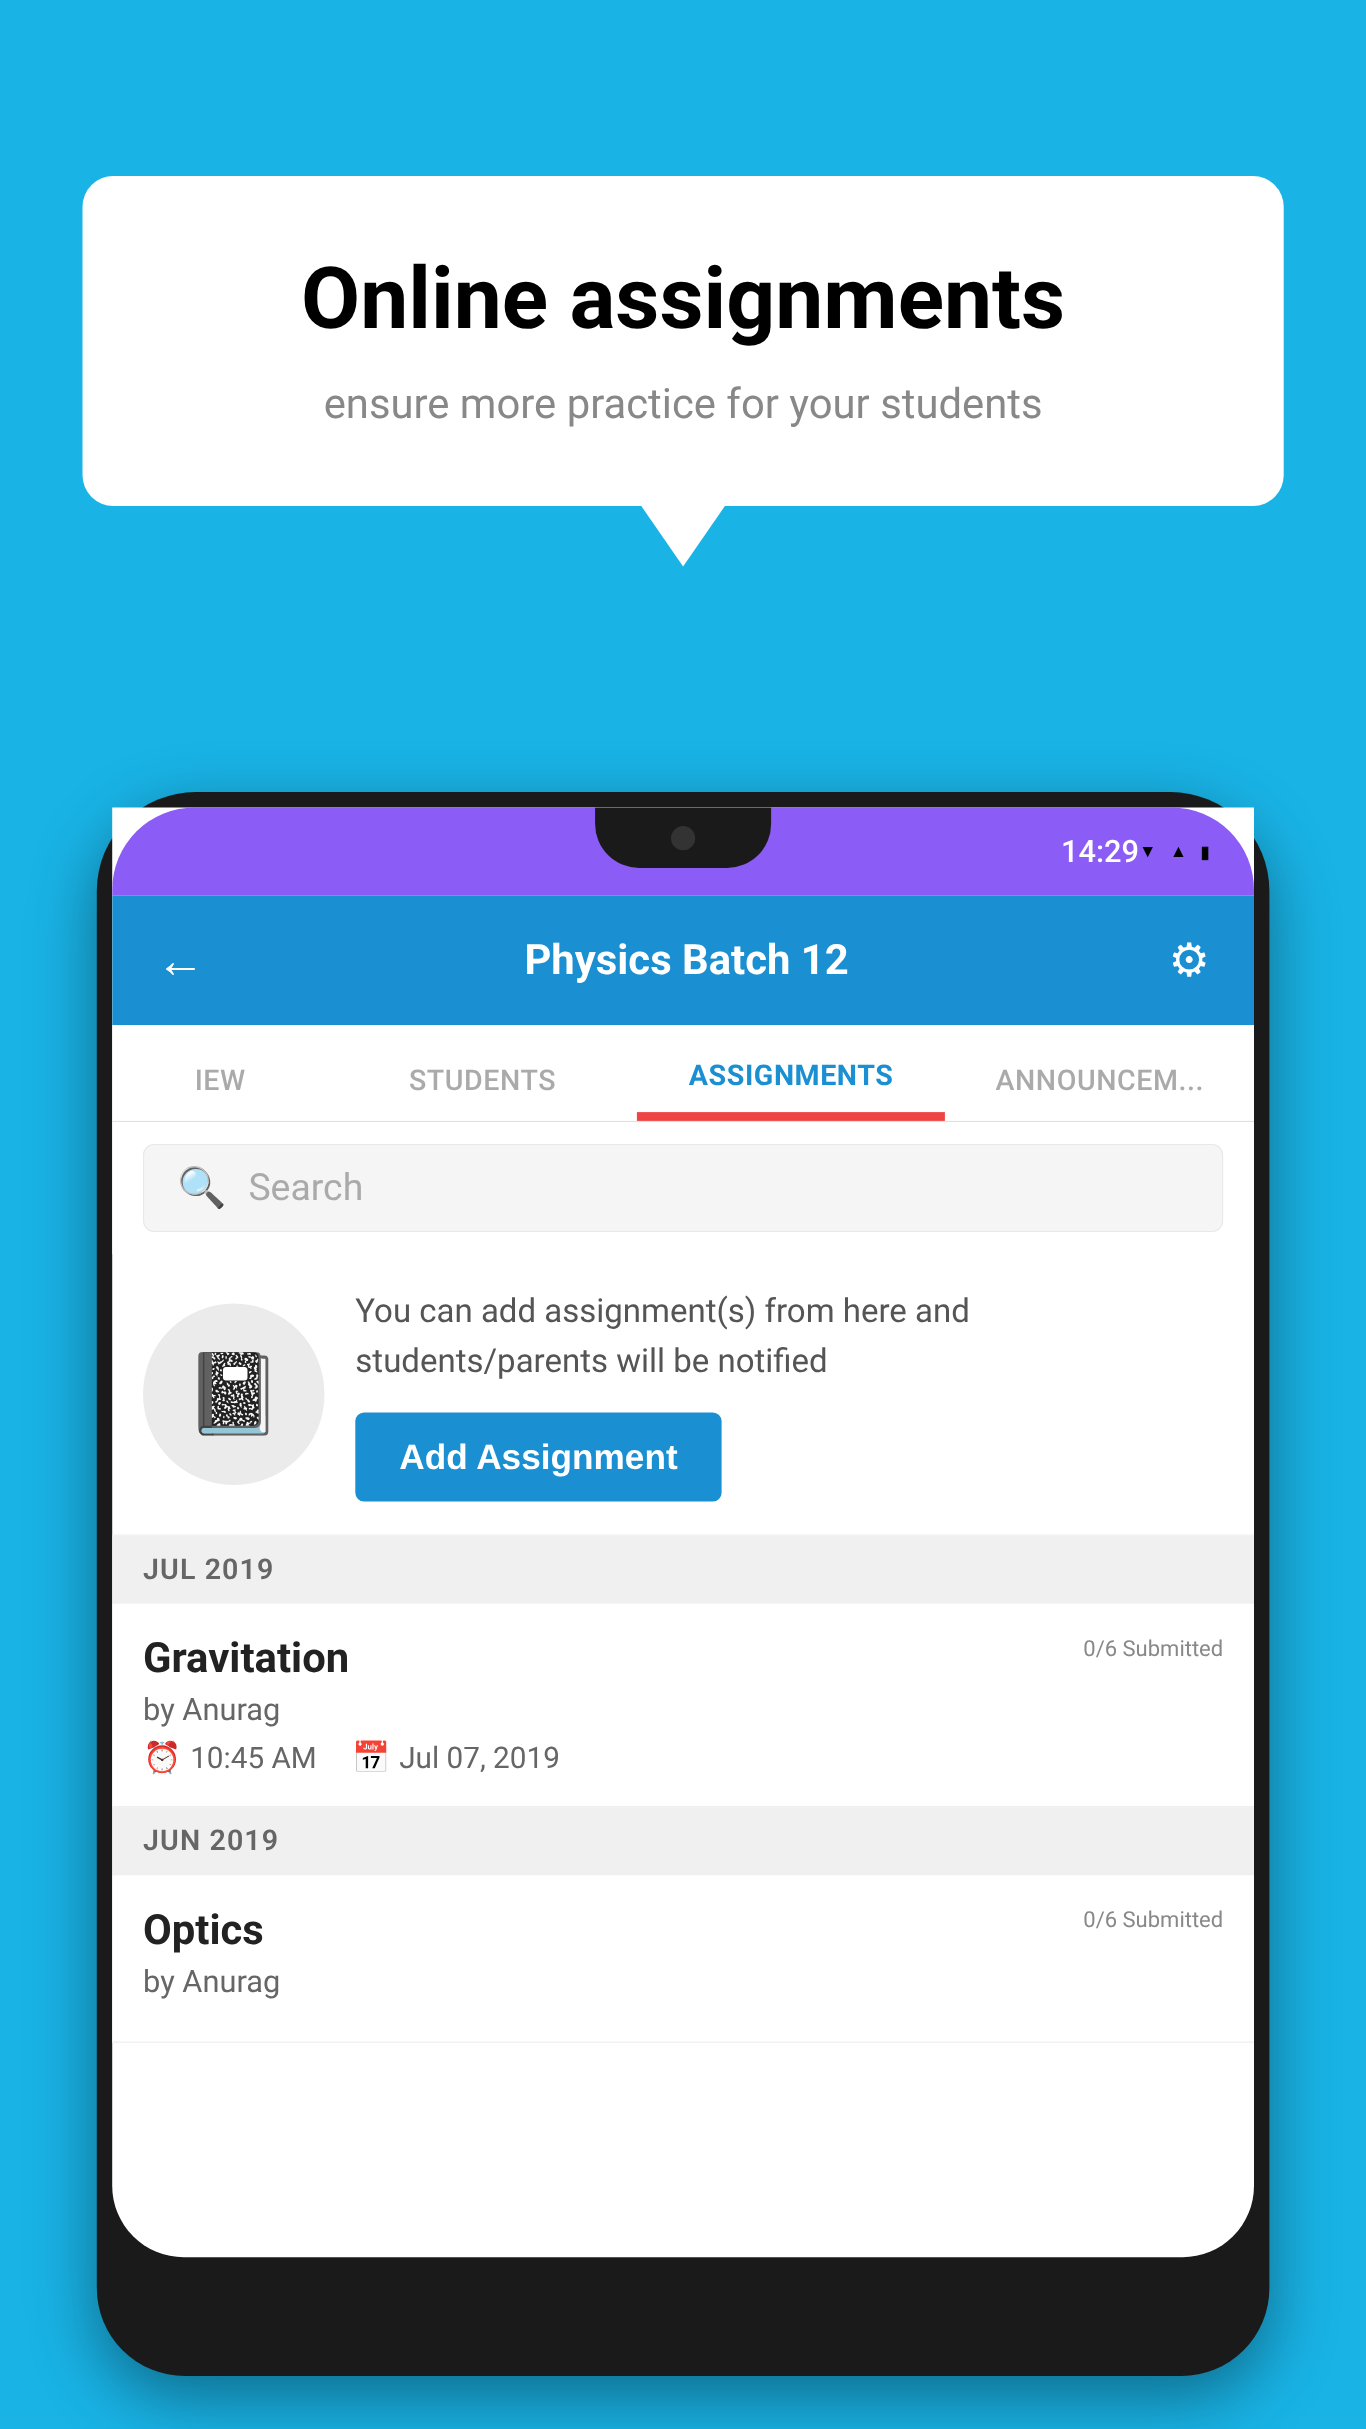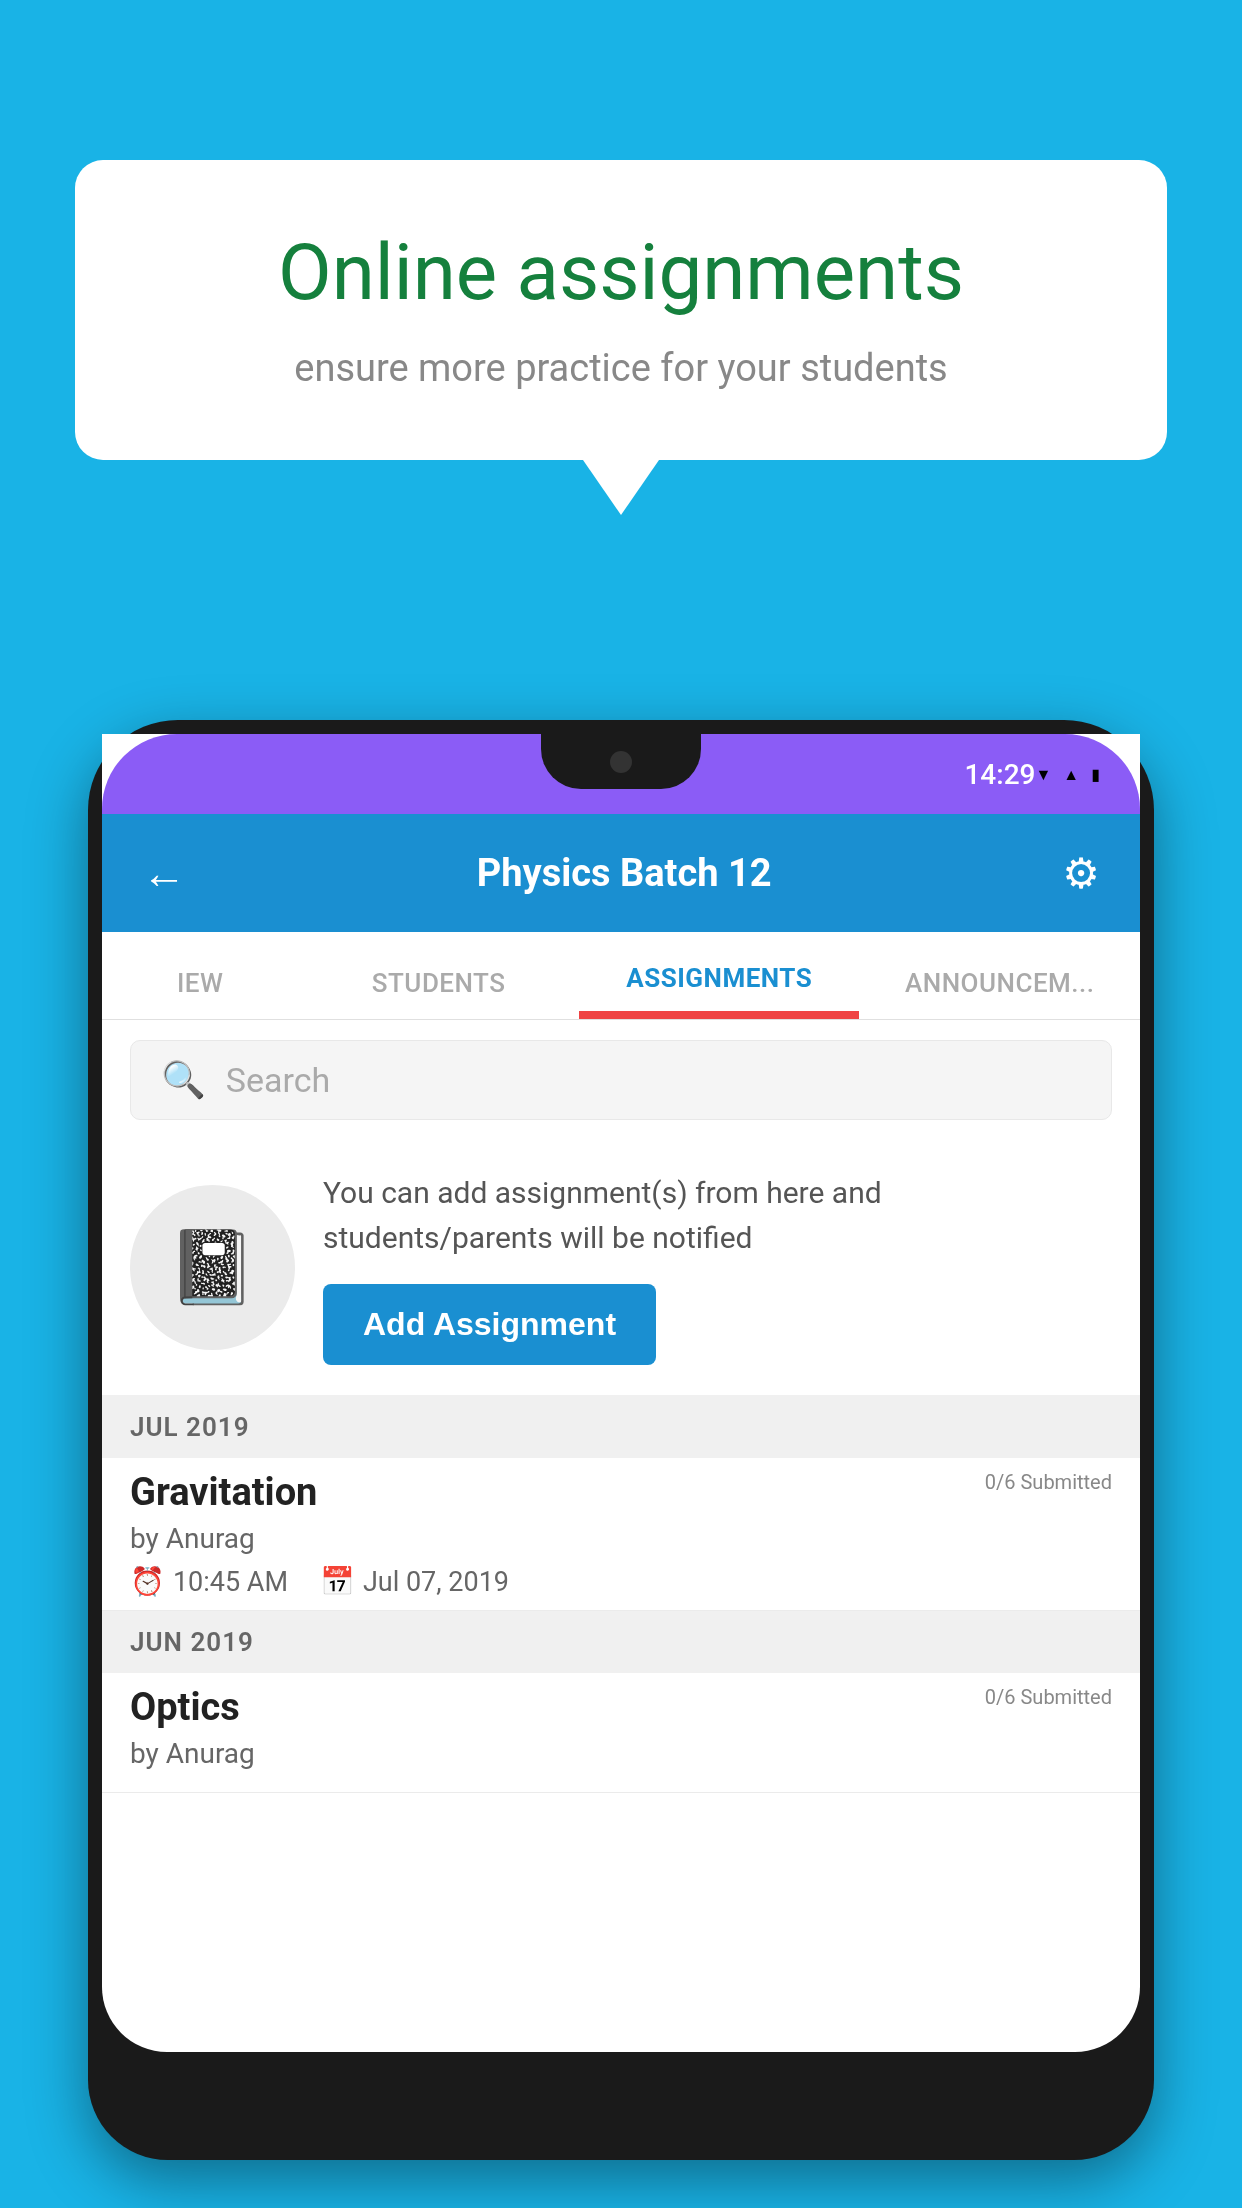--- a/index.html
+++ b/index.html
@@ -23,23 +23,23 @@
       align-items: center;
     }
     .speech-bubble {
       background: white;
       border-radius: 28px;
       padding: 70px 80px;
       width: 100%;
       text-align: center;
     }
     .speech-bubble-title {
-      color: #15803d;
+      color: #000000;
       font-size: 78px;
-      font-weight: 400;
+      font-weight: 700;
       line-height: 1.1;
       margin-bottom: 30px;
     }
     .speech-bubble-subtitle {
       color: #888;
       font-size: 38px;
       font-weight: 400;
     }
     .speech-bubble-arrow {
       width: 0;
@@ -250,21 +250,21 @@
       background: #f0f0f0;
       padding: 16px 28px;
       color: #666;
       font-size: 26px;
       font-weight: 600;
       letter-spacing: 1px;
     }
 
     
     .assignment-item {
-      padding: 12px 28px;
+      padding: 28px 28px;
       border-bottom: 1px solid #ebebeb;
       background: white;
     }
     .assignment-row-top {
       display: flex;
       justify-content: space-between;
       align-items: flex-start;
       margin-bottom: 8px;
     }
     .assignment-title {

